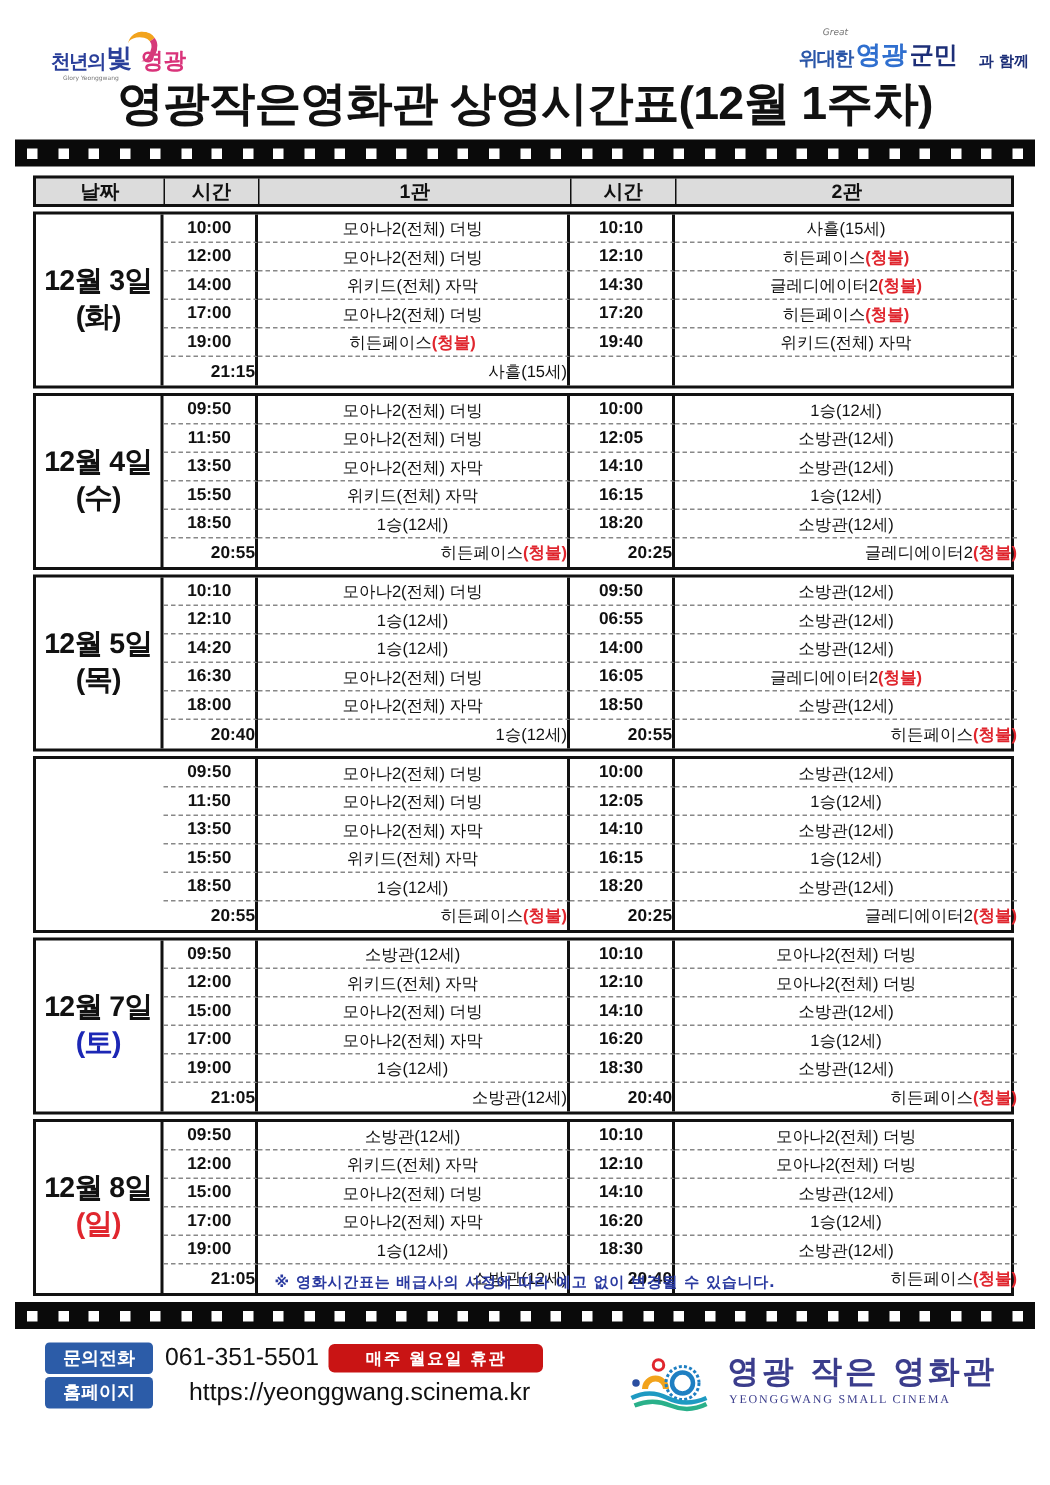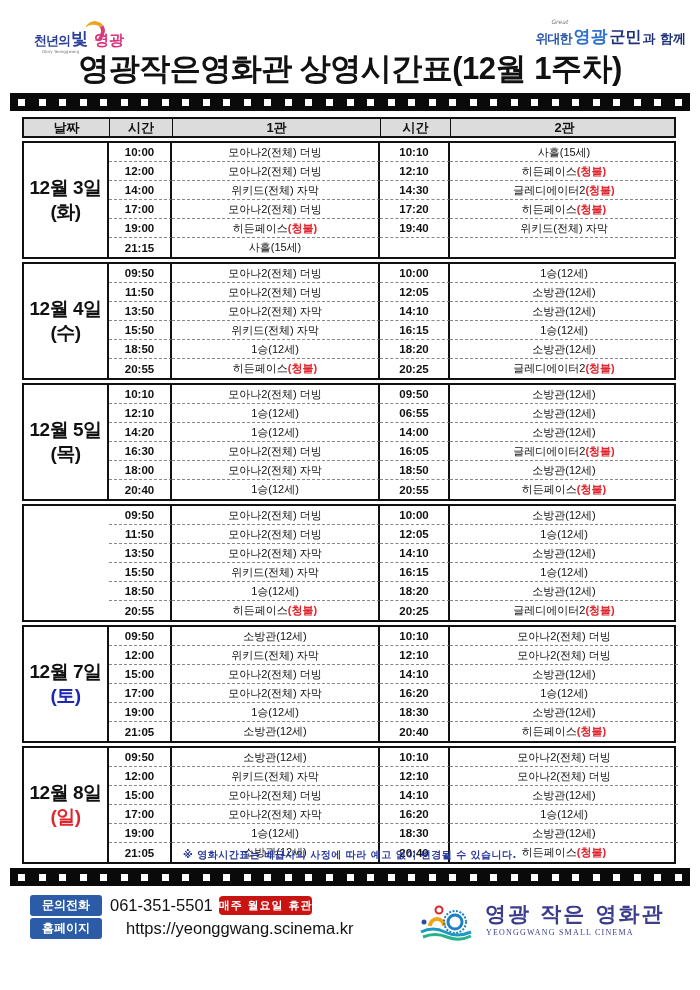--- a/index.html
+++ b/index.html
@@ -11,21 +11,21 @@
   .logo-left .b { font-size: 17px; font-weight: bold; color: #2a3f9a; margin-left: 1px; position: relative; }
   .logo-left .arc { position: absolute; left: 14px; top: -6px; width: 20px; height: 20px; border-radius: 50%;
     border-top: 4px solid #f2a31c; border-right: 4px solid #d63a7a; border-left: 0; border-bottom: 0; transform: rotate(10deg); }
   .logo-left .c { font-size: 15px; font-weight: bold; color: #d9337a; margin-left: 6px; }
   .logo-left .sub { position: absolute; left: 8px; top: 27px; font-size: 4px; color: #777; }
 
   .logo-right { position: absolute; right: 14px; top: 24px; display: flex; align-items: flex-end; height: 24px; }
   .logo-right .g1 { font-size: 13px; font-weight: bold; color: #2a56a8; letter-spacing: -1px; }
   .logo-right .g2 { font-size: 17px; font-weight: bold; color: #2f6fcf; margin: 0 2px; }
   .logo-right .g3 { font-size: 16px; font-weight: bold; color: #1d2f78; }
-  .logo-right .g4 { font-size: 13px; font-weight: bold; color: #1d2f78; margin-left: 1px; }
+  .logo-right .g4 { font-size: 10px; font-weight: bold; color: #1d2f78; margin-left: 14px; }
   .logo-right .great { position: absolute; left: 16px; top: -6px; font-size: 6px; font-style: italic; color: #777; }
 
   .title { position: absolute; left: 0; width: 700px; top: 50px; text-align: center; font-family: "Liberation Sans", sans-serif;
     font-weight: bold; font-size: 31px; letter-spacing: -0.5px; color: #111; line-height: 38px; }
 
   .filmstrip { position: absolute; left: 10px; width: 680px; height: 18px; background: #0a0a0a;
     display: flex; align-items: center; justify-content: space-between; padding: 0 8px; }
   .filmstrip .hole { width: 7px; height: 7px; background: #ffffff; }
   .strip-top { top: 93px; }
   .strip-bottom { top: 868px; }
@@ -37,37 +37,37 @@
     font-size: 13px; font-weight: bold; font-family: "Liberation Sans", sans-serif; }
   .hdr > div:first-child { border-left: none; }
 
   .day { display: grid; grid-template-columns: 85px 63px 208px 70px 228px; border: 2px solid #111;
     margin-top: 3px; position: relative; }
   .day .date { grid-row: 1 / span 6; border-right: 2px solid #111; display: flex; flex-direction: column;
     align-items: center; justify-content: center; font-family: "Liberation Sans", sans-serif; font-weight: bold;
     font-size: 19px; line-height: 24px; letter-spacing: -0.5px; }
   .day .cell { height: 19px; display: flex; align-items: center; justify-content: center; font-size: 11px;
     font-family: "Liberation Sans", sans-serif; border-bottom: 1px dashed #888; }
-  .day .cell.last { border-bottom: none; }
+  .day .cell.last { border-bottom: none; justify-content: flex-end; }
   .day .t1 { border-right: 2px solid #111; font-weight: bold; font-size: 11.5px; }
   .day .m1 { border-right: 2px solid #111; }
   .day .t2 { border-right: 2px solid #111; font-weight: bold; font-size: 11.5px; }
   .day .m1 { font-size: 11px; }
   .red { color: #e0262e; font-weight: bold; }
   .dow-blue { color: #1c27b5; }
   .dow-red { color: #e0262e; }
 
   .note { position: absolute; top: 848px; left: 0; width: 700px; text-align: center; font-size: 10px;
     color: #2a3aa0; font-weight: bold; letter-spacing: 0.5px; }
 
   .footer-row { position: absolute; left: 30px; display: flex; align-items: center; }
   .footer-row .badge { background: #2c5ca8; color: #fff; font-size: 12px; font-weight: bold; width: 72px;
     height: 21px; display: flex; align-items: center; justify-content: center; border-radius: 3px; }
   .footer-row .val { font-family: "Liberation Sans", sans-serif; font-size: 16.5px; color: #111; margin-left: 8px; }
-  .footer-row .closed { background: #c91414; color: #fff; font-size: 11px; font-weight: bold; padding: 0 0;
+  .footer-row .closed { background: #c91414; color: #fff; font-size: 11px; font-weight: bold; padding: 0 25px;
     height: 19px; display: flex; align-items: center; border-radius: 4px; margin-left: 6px; letter-spacing: 1px; }
   .row-phone { top: 895px; }
   .row-web { top: 918px; gap: 16px; }
 
   .cinema-logo { position: absolute; left: 415px; top: 900px; width: 260px; height: 45px; }
   .cinema-logo .icon { position: absolute; left: 4px; top: 2px; width: 56px; height: 40px; }
   .cinema-logo .kname { position: absolute; left: 70px; top: 0px; font-size: 21px; font-weight: bold; color: #3b3d8c;
     letter-spacing: 2px; }
   .cinema-logo .ename { position: absolute; left: 71px; top: 28px; font-size: 8px; color: #3b3d8c; letter-spacing: 1.2px;
     font-family: Liberation Serif, serif; }

